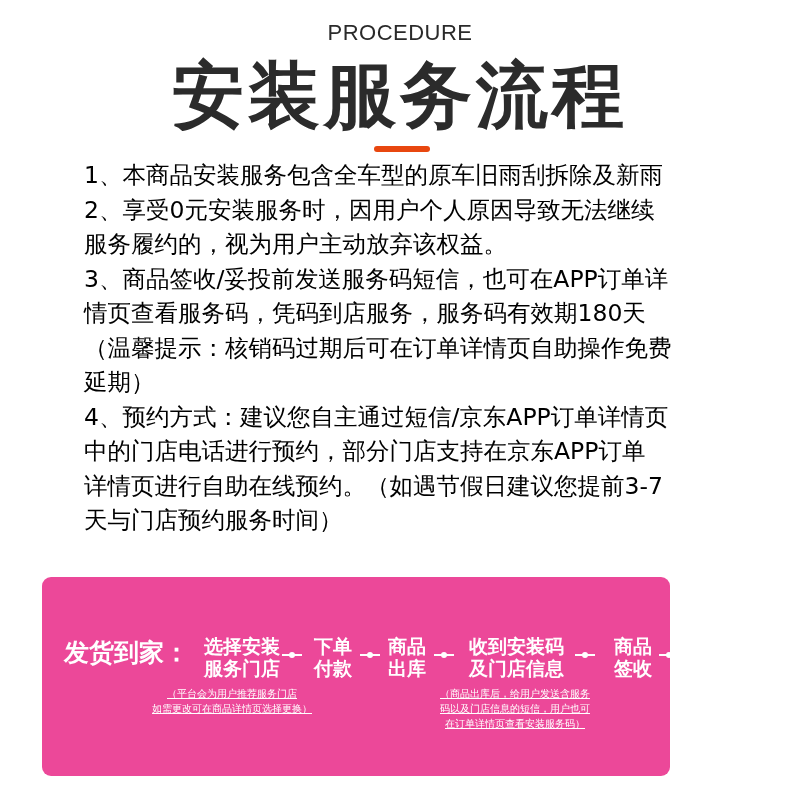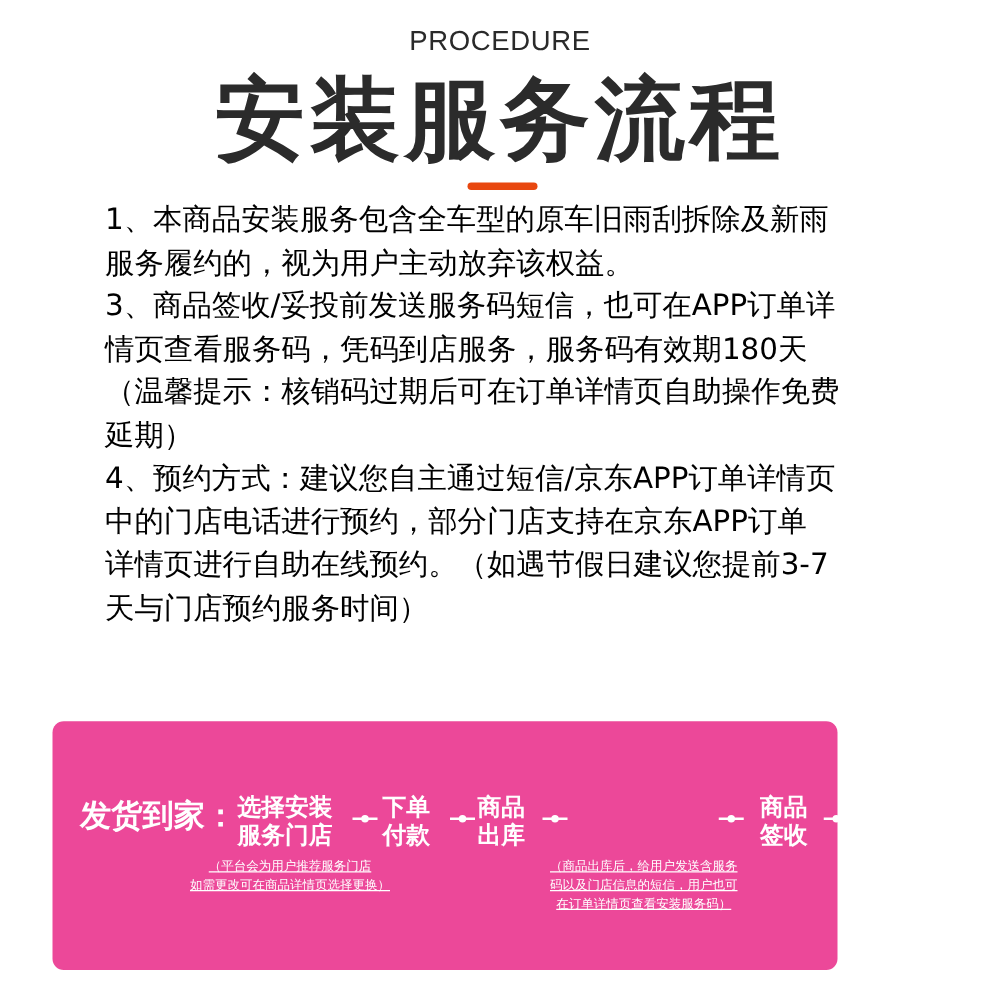--- a/index.html
+++ b/index.html
@@ -28,21 +28,21 @@
 
   .flow-box {
     position: absolute; left: 42px; top: 577px; width: 628px; height: 199px;
     background: #ec4899; border-radius: 9px; color: #ffffff;
   }
   .flow-lead {
     position: absolute; left: 22px; top: 62px;
     font-size: 25px; font-weight: bold; line-height: 28px; white-space: nowrap;
   }
   .step {
-    position: absolute; top: 58px; text-align: left;
+    position: absolute; top: 58px; text-align: right;
     font-size: 19px; font-weight: bold; line-height: 22px;
   }
   .step span { display: block; }
   .connector {
     position: absolute; top: 77px; width: 20px; height: 2px; background: #ffffff;
   }
   .connector::after {
     content: ""; position: absolute; left: 7px; top: -2px; width: 6px; height: 6px;
     border-radius: 50%; background: #ffffff;
   }
@@ -53,20 +53,21 @@
 </style>
 </head>
 <body>
 
 <div class="eyebrow">PROCEDURE</div>
 <div class="title">安装服务流程</div>
 <div class="underline"></div>
 
 <div class="body-text">
   <p>1、本商品安装服务包含全车型的原车旧雨刮拆除及新雨</p>
+  <p>2、享受0元安装服务时，因用户个人原因导致无法继续</p>
   <p>服务履约的，视为用户主动放弃该权益。</p>
   <p>3、商品签收/妥投前发送服务码短信，也可在APP订单详</p>
   <p>情页查看服务码，凭码到店服务，服务码有效期180天</p>
   <p>（温馨提示：核销码过期后可在订单详情页自助操作免费</p>
   <p>延期）</p>
   <p>4、预约方式：建议您自主通过短信/京东APP订单详情页</p>
   <p>中的门店电话进行预约，部分门店支持在京东APP订单</p>
   <p>详情页进行自助在线预约。（如遇节假日建议您提前3-7</p>
   <p>天与门店预约服务时间）</p>
 </div>
@@ -85,20 +86,24 @@
     <span>付款</span>
   </div>
   <div class="connector" style="left:318px;"></div>
 
   <div class="step" style="left:340px; width:44px;">
     <span>商品</span>
     <span>出库</span>
   </div>
   <div class="connector" style="left:392px;"></div>
 
+  <div class="step" style="left:418px; width:104px;">
+    <span>收到安装码</span>
+    <span>及门店信息</span>
+  </div>
   <div class="connector" style="left:533px;"></div>
 
   <div class="step" style="left:566px; width:44px;">
     <span>商品</span>
     <span>签收</span>
   </div>
   <div class="connector" style="left:617px;"></div>
 
   <div class="step" style="left:640px; width:64px;">
     <span>预约到</span>

